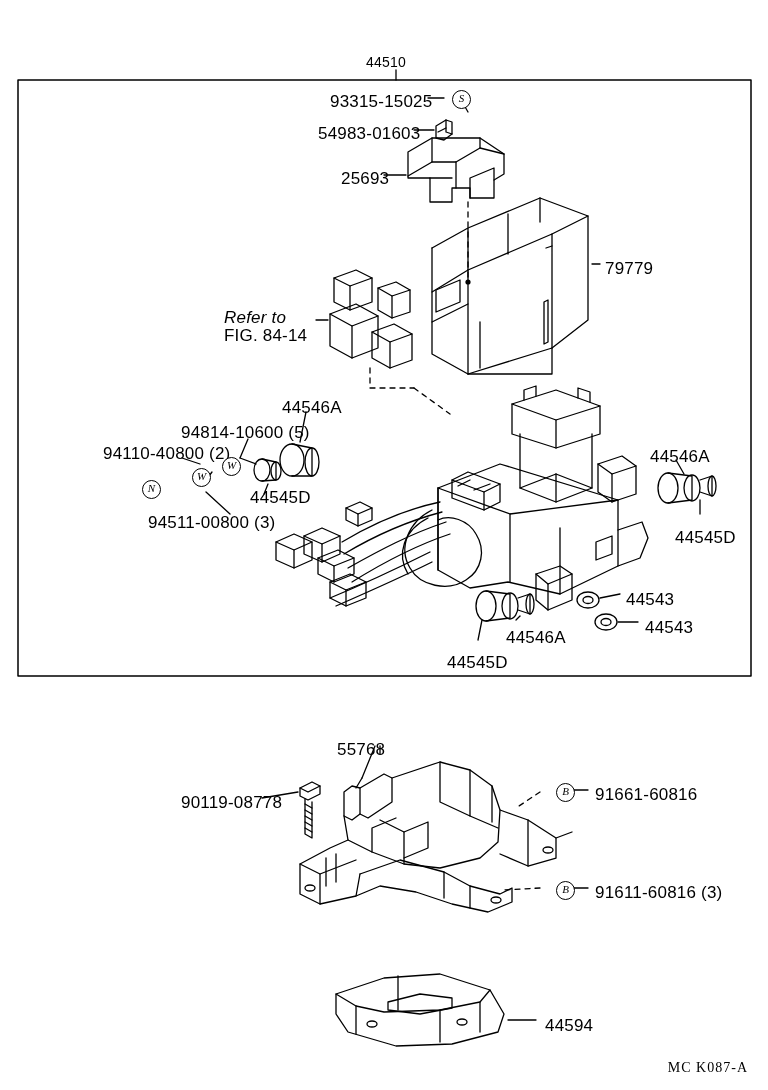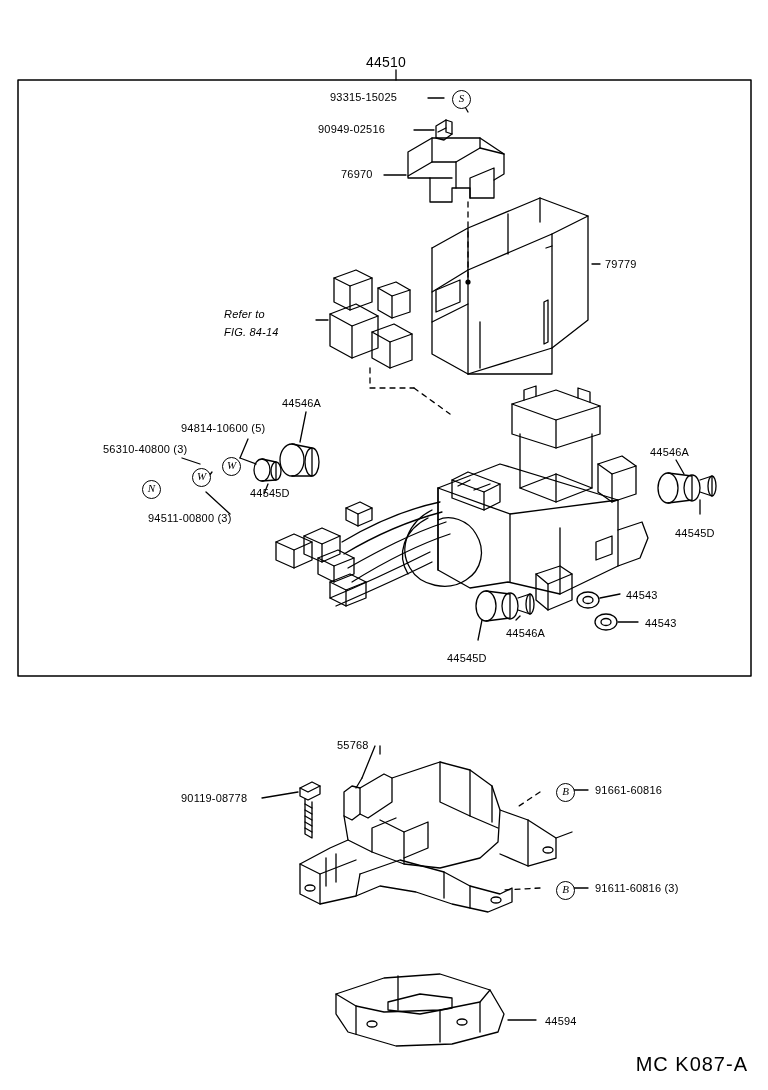--- a/index.html
+++ b/index.html
@@ -23,34 +23,34 @@
   }
   svg.layer {
     position: absolute;
     left: 0; top: 0;
     width: 768px;
     height: 1090px;
     overflow: visible;
   }
   .lbl {
     position: absolute;
-    font-size: 11px;
+    font-size: 17px;
     letter-spacing: 0.2px;
     white-space: pre;
     line-height: 1.25;
     color: #000;
   }
   .lbl.two-line { line-height: 1.35; }
   .footer {
     position: absolute;
     right: 20px;
     bottom: 16px;
-    font-size: 20px;
+    font-size: 14px;
     letter-spacing: 1px;
-    font-family: Liberation Sans, sans-serif;
+    font-family: Liberation Serif, serif;
   }
   .circ {
     position: absolute;
     width: 17px; height: 17px;
     border: 1.4px solid #000;
     border-radius: 50%;
     font-size: 11px;
     line-height: 15px;
     text-align: center;
     font-family: "Liberation Serif", serif;
@@ -278,37 +278,37 @@
       <line x1="508" y1="1018" x2="536" y2="1018"></line>
       <line x1="380" y1="744" x2="380" y2="752"></line>
       <line x1="362" y1="776" x2="356" y2="786"></line>
 
     </g>
   </svg>
 
   <div class="lbl" style="left:366px; top:52px; font-size:14px;">44510</div>
 
   <div class="lbl" style="left:330px; top:89px;">93315-15025</div>
-  <div class="lbl" style="left:318px; top:121px;">90949-02516</div>
-  <div class="lbl" style="left:341px; top:166px;">76970</div>
+  <div class="lbl" style="left:318px; top:121px;">54983-01603</div>
+  <div class="lbl" style="left:341px; top:166px;">25693</div>
   <div class="lbl" style="left:605px; top:256px;">79779</div>
   <div class="lbl" style="left:282px; top:395px;">44546A</div>
   <div class="lbl" style="left:181px; top:420px;">94814-10600 (5)</div>
-  <div class="lbl" style="left:103px; top:441px;">56310-40800 (3)</div>
+  <div class="lbl" style="left:103px; top:441px;">94110-40800 (2)</div>
   <div class="lbl" style="left:250px; top:485px;">44545D</div>
   <div class="lbl" style="left:148px; top:510px;">94511-00800 (3)</div>
   <div class="lbl" style="left:650px; top:444px;">44546A</div>
   <div class="lbl" style="left:675px; top:525px;">44545D</div>
   <div class="lbl" style="left:626px; top:587px;">44543</div>
   <div class="lbl" style="left:645px; top:615px;">44543</div>
   <div class="lbl" style="left:506px; top:625px;">44546A</div>
   <div class="lbl" style="left:447px; top:650px;">44545D</div>
 
   <div class="lbl two-line" style="left:224px; top:305px;font-style:italic;">Refer to</div>
-  <div class="lbl two-line" style="left:224px; top:323px;font-style:italic;">FIG. 84-14</div>
+  <div class="lbl two-line" style="left:224px; top:323px;">FIG. 84-14</div>
 
   <div class="circ" style="left:452px; top:88px;">S</div>
   <div class="circ" style="left:142px; top:478px;">N</div>
   <div class="circ" style="left:192px; top:466px;">W</div>
   <div class="circ" style="left:222px; top:455px;">W</div>
 
   <div class="lbl" style="left:337px; top:737px;">55768</div>
   <div class="lbl" style="left:181px; top:790px;text-align:center;">90119-08778</div>
   <div class="lbl" style="left:595px; top:782px;">91661-60816</div>
   <div class="lbl" style="left:595px; top:880px;">91611-60816 (3)</div>

